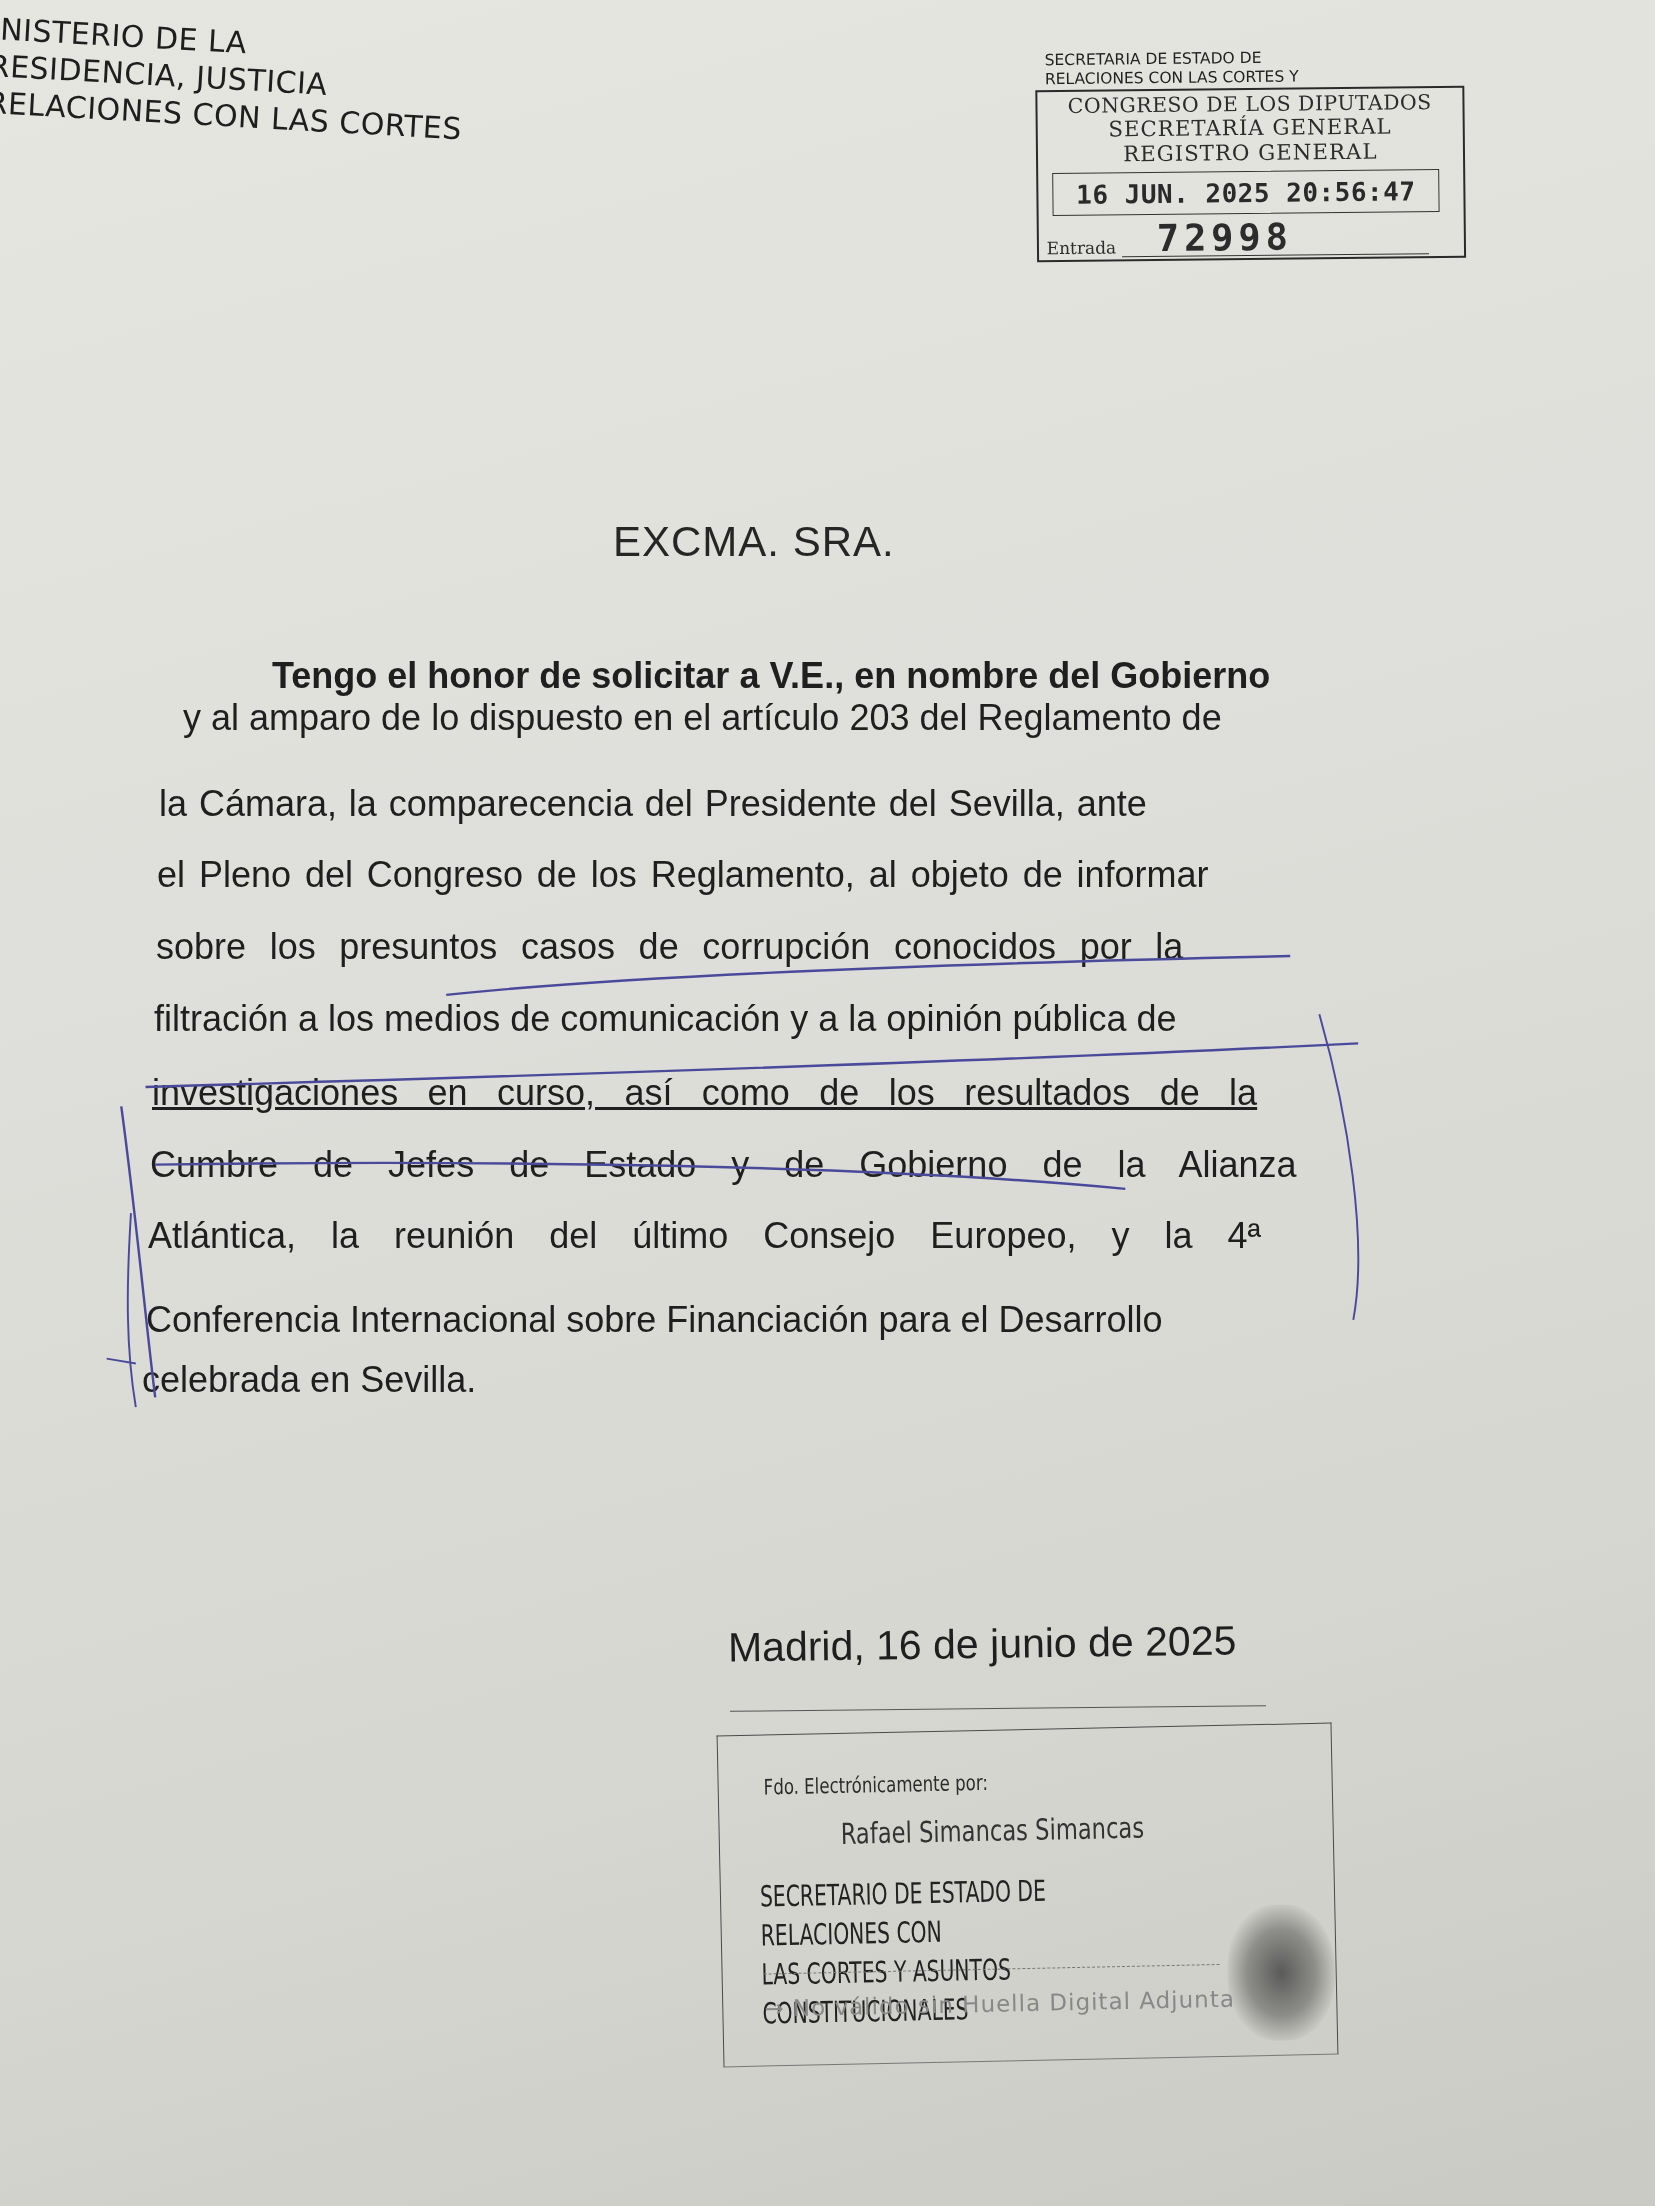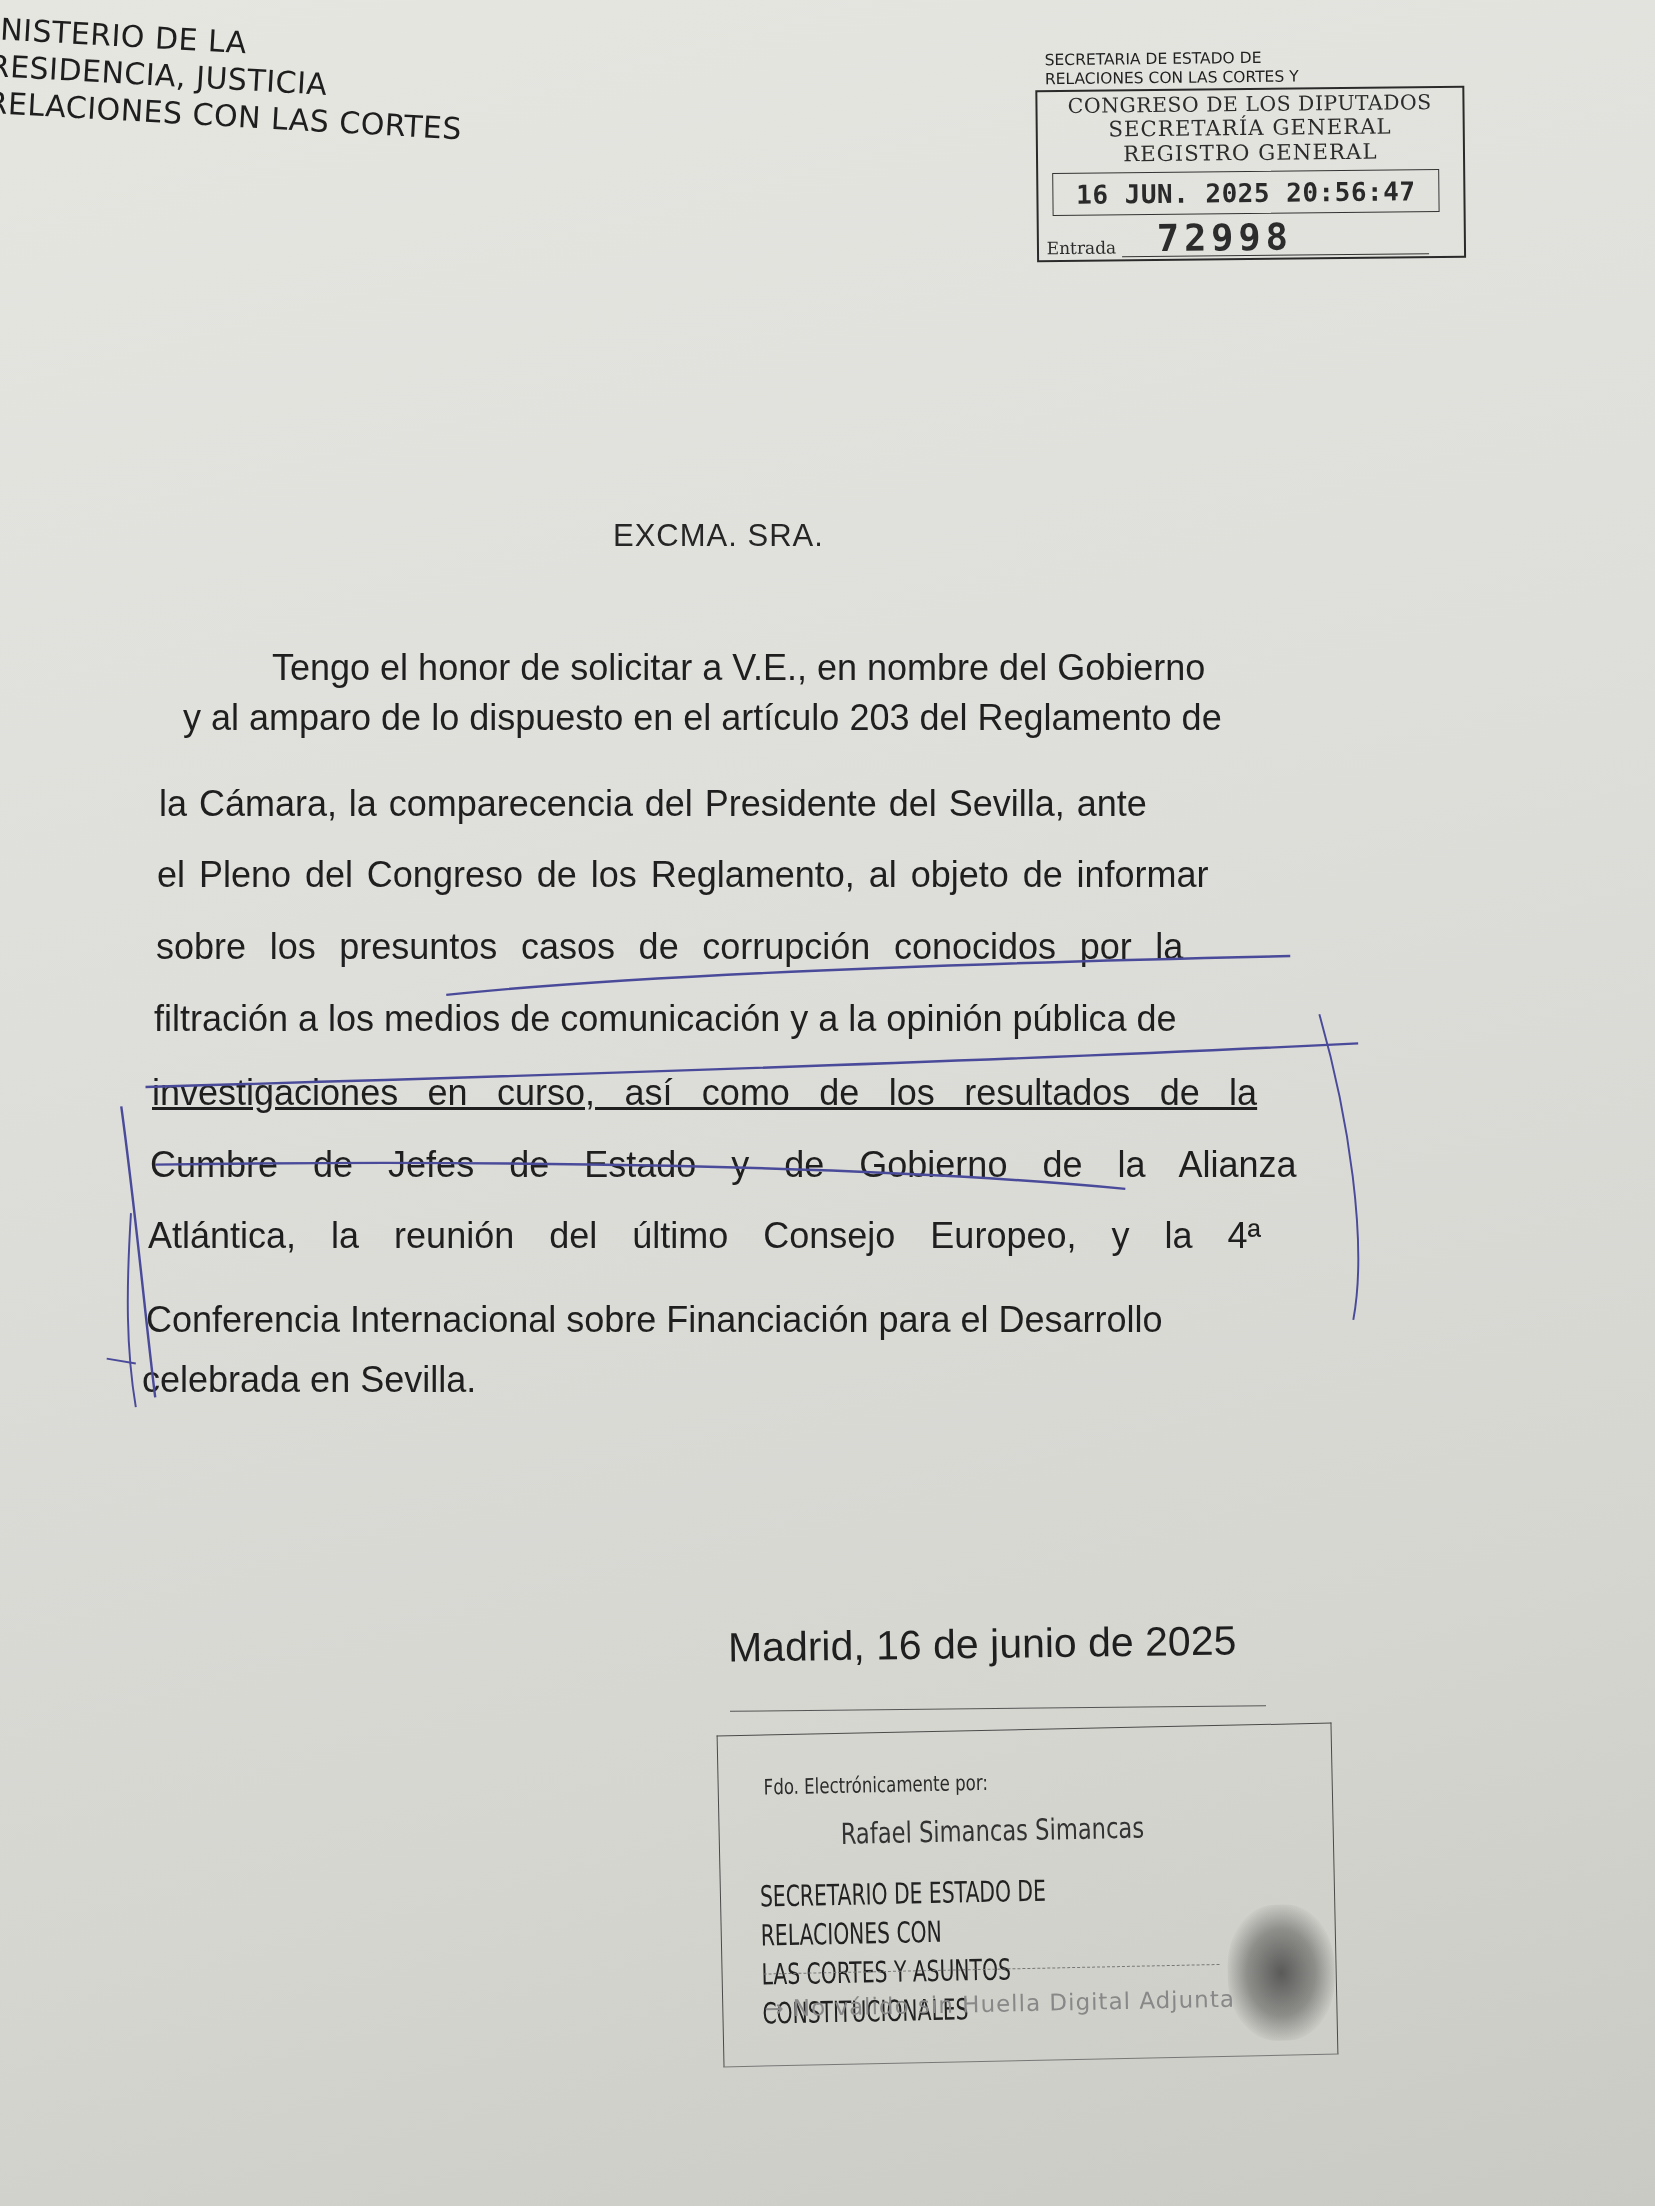--- a/index.html
+++ b/index.html
@@ -14,21 +14,21 @@
   .stamp-top .box{border:2.4px solid #2a2a2a;width:413px;margin-top:0;padding:3.9px 5.8px 1.9px 5.8px;text-align:center;
     font-family:"DejaVu Serif",serif;color:#2c2c2c;}
   .stamp-top .l1{font-size:20.4px;line-height:21.3px;letter-spacing:0.5px;}
   .stamp-top .l2,.stamp-top .l3{font-size:21.3px;line-height:25px;letter-spacing:1px;}
   .stamp-top .inner{border:1.9px solid #333;margin:5.8px 17.5px 5.8px 7.8px;padding:5.8px 0;
     font-family:"DejaVu Sans Mono",monospace;font-size:26px;font-weight:bold;color:#2a2a2a;letter-spacing:0.5px;}
   .stamp-top .entrada{display:flex;align-items:flex-end;text-align:left;}
   .stamp-top .entrada .lbl{font-size:17px;padding-left:1.9px;}
   .stamp-top .entrada .num{border-bottom:1.9px solid #333;flex:0 0 272px;margin-left:5.8px;padding-left:35px;
     font-family:"DejaVu Sans Mono",monospace;font-size:37px;font-weight:bold;letter-spacing:4.9px;line-height:35px;}
-  .salute{position:absolute;left:613px;top:518px;font-size:31px;letter-spacing:1px;color:#262626;}
+  .salute{position:absolute;left:613px;top:518px;font-size:42px;letter-spacing:1px;color:#262626;}
   .body-text{position:absolute;left:107px;top:639px;width:1378px;font-size:36px;color:#1f1f1f;}
   .line{position:absolute;white-space:nowrap;}
   .place{position:absolute;left:728px;top:1621px;font-size:41px;color:#1f1f1f;transform:rotate(-0.8deg);}
   .place-rule{position:absolute;left:730px;top:1708px;width:536px;border-top:1.9px solid #555;transform:rotate(-0.6deg);}
   .sig{position:absolute;left:720px;top:1729px;width:613px;height:330px;border:1.9px solid #4a4a4a;border-bottom-color:#777;
     transform:rotate(-1.2deg);}
   .sig .f1{position:absolute;left:45px;top:39px;font-family:"DejaVu Sans",sans-serif;font-size:21.3px;transform:scaleX(0.78);transform-origin:left;color:#2b2b2b;}
   .sig .f2{position:absolute;left:121px;top:83px;font-family:"DejaVu Sans",sans-serif;font-size:29px;transform:scaleX(0.78);transform-origin:left;color:#333;}
   .sig .f3{position:absolute;left:39px;top:142px;font-family:"DejaVu Sans",sans-serif;font-size:29px;line-height:39px;transform:scaleX(0.7);transform-origin:left;color:#222;}
   .sig .dots{position:absolute;left:41px;top:238px;width:456px;border-top:1.9px dashed #777;}
@@ -60,21 +60,21 @@
       <div class="entrada">
         <span class="lbl">Entrada</span>
         <span class="num">72998</span>
       </div>
     </div>
   </div>
 
   <div class="salute">EXCMA. SRA.</div>
 
   <div class="body-text">
-    <div class="line" style="left:165px;top:8px;">Tengo el honor de solicitar a V.E., en nombre del Gobierno</div>
+    <div class="line" style="left:165px;top:16px;font-weight:bold;">Tengo el honor de solicitar a V.E., en nombre del Gobierno</div>
     <div class="line" style="left:56px;top:58px;margin-left:20px;">y al amparo de lo dispuesto en el artículo 203 del Reglamento de</div>
     <div class="line" style="left:52px;top:144px;word-spacing:1.9px;">la Cámara, la comparecencia del Presidente del Sevilla, ante</div>
     <div class="line" style="left:50px;top:215px;word-spacing:3.9px;">el Pleno del Congreso de los Reglamento, al objeto de informar</div>
     <div class="line" style="left:49px;top:287px;word-spacing:13.6px;text-align:right;">sobre los presuntos casos de corrupción conocidos por la</div>
     <div class="line" style="left:47px;top:359px;">filtración a los medios de comunicación y a la opinión pública de</div>
     <div class="line" style="left:45px;top:433px;word-spacing:19.4px;text-decoration:underline;">investigaciones en curso, así como de los resultados de la</div>
     <div class="line" style="left:43px;top:505px;word-spacing:25px;">Cumbre de Jefes de Estado y de Gobierno de la Alianza</div>
     <div class="line" style="left:41px;top:576px;word-spacing:25px;">Atlántica, la reunión del último Consejo Europeo, y la 4ª</div>
     <div class="line" style="left:39px;top:648px;margin-top:12px;">Conferencia Internacional sobre Financiación para el Desarrollo</div>
     <div class="line" style="left:35px;top:720px;">celebrada en Sevilla.</div>

